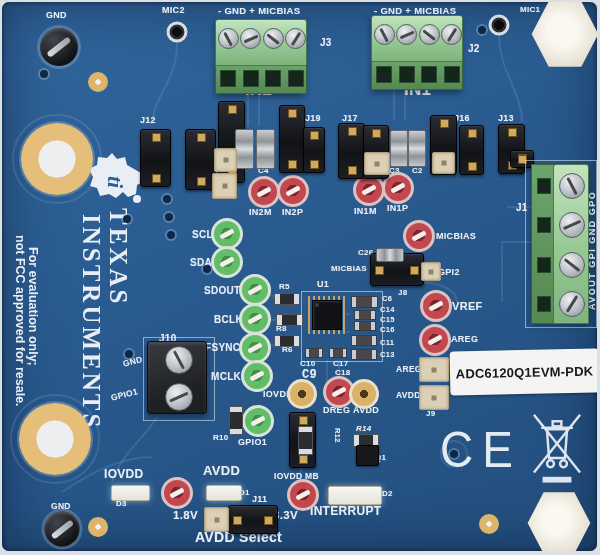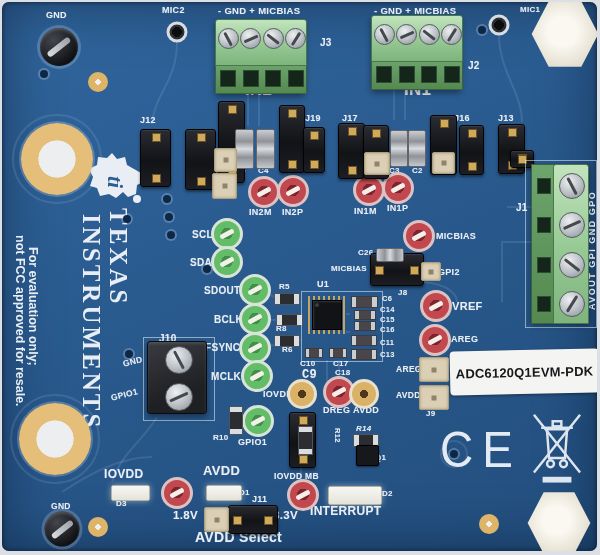--- a/index.html
+++ b/index.html
@@ -161,21 +161,21 @@
     </g>
     <rect x="10" y="47" width="20" height="4" fill="#dde5ee"></rect>
   </svg>
 <div class="silk" style="left: 44px; top: 9px; font-size: 9px;">GND</div>
     <div class="silk" style="left: 160px; top: 4px; font-size: 9px;">MIC2</div>
     <div class="silk" style="left: 216px; top: 4px; font-size: 9.5px;">-  GND  +  MICBIAS</div>
     <div class="silk" style="left: 318px; top: 36px; font-size: 10px;">J3</div>
     <div class="silk" style="left: 243px; top: 79px; font-size: 17px;">IN2</div>
     <div class="silk" style="left: 372px; top: 4px; font-size: 9.5px;">-  GND  +  MICBIAS</div>
     <div class="silk" style="left: 485px; top: 4px; font-size: 8px; padding-left: 33px;">MIC1</div>
-    <div class="silk" style="left: 466px; top: 42px; font-size: 10px; margin-top: 17px;">J2</div>
+    <div class="silk" style="left: 466px; top: 42px; font-size: 10px;">J2</div>
     <div class="silk" style="left: 402px; top: 79px; font-size: 17px;">IN1</div>
     <div class="silk" style="left: 138px; top: 114px; font-size: 9px;">J12</div>
     <div class="silk" style="left: 183px; top: 127px; font-size: 15px;">J15</div>
     <div class="silk" style="left: 303px; top: 112px; font-size: 9px;">J19</div>
     <div class="silk" style="left: 340px; top: 112px; font-size: 9px;">J17</div>
     <div class="silk" style="left: 452px; top: 112px; font-size: 9px;">J16</div>
     <div class="silk" style="left: 496px; top: 112px; font-size: 9px;">J13</div>
     <div class="silk" style="left: 233px; top: 165px; font-size: 8px;">C5</div>
     <div class="silk" style="left: 256px; top: 165px; font-size: 8px;">C4</div>
     <div class="silk" style="left: 387px; top: 165px; font-size: 8px;">C3</div>

